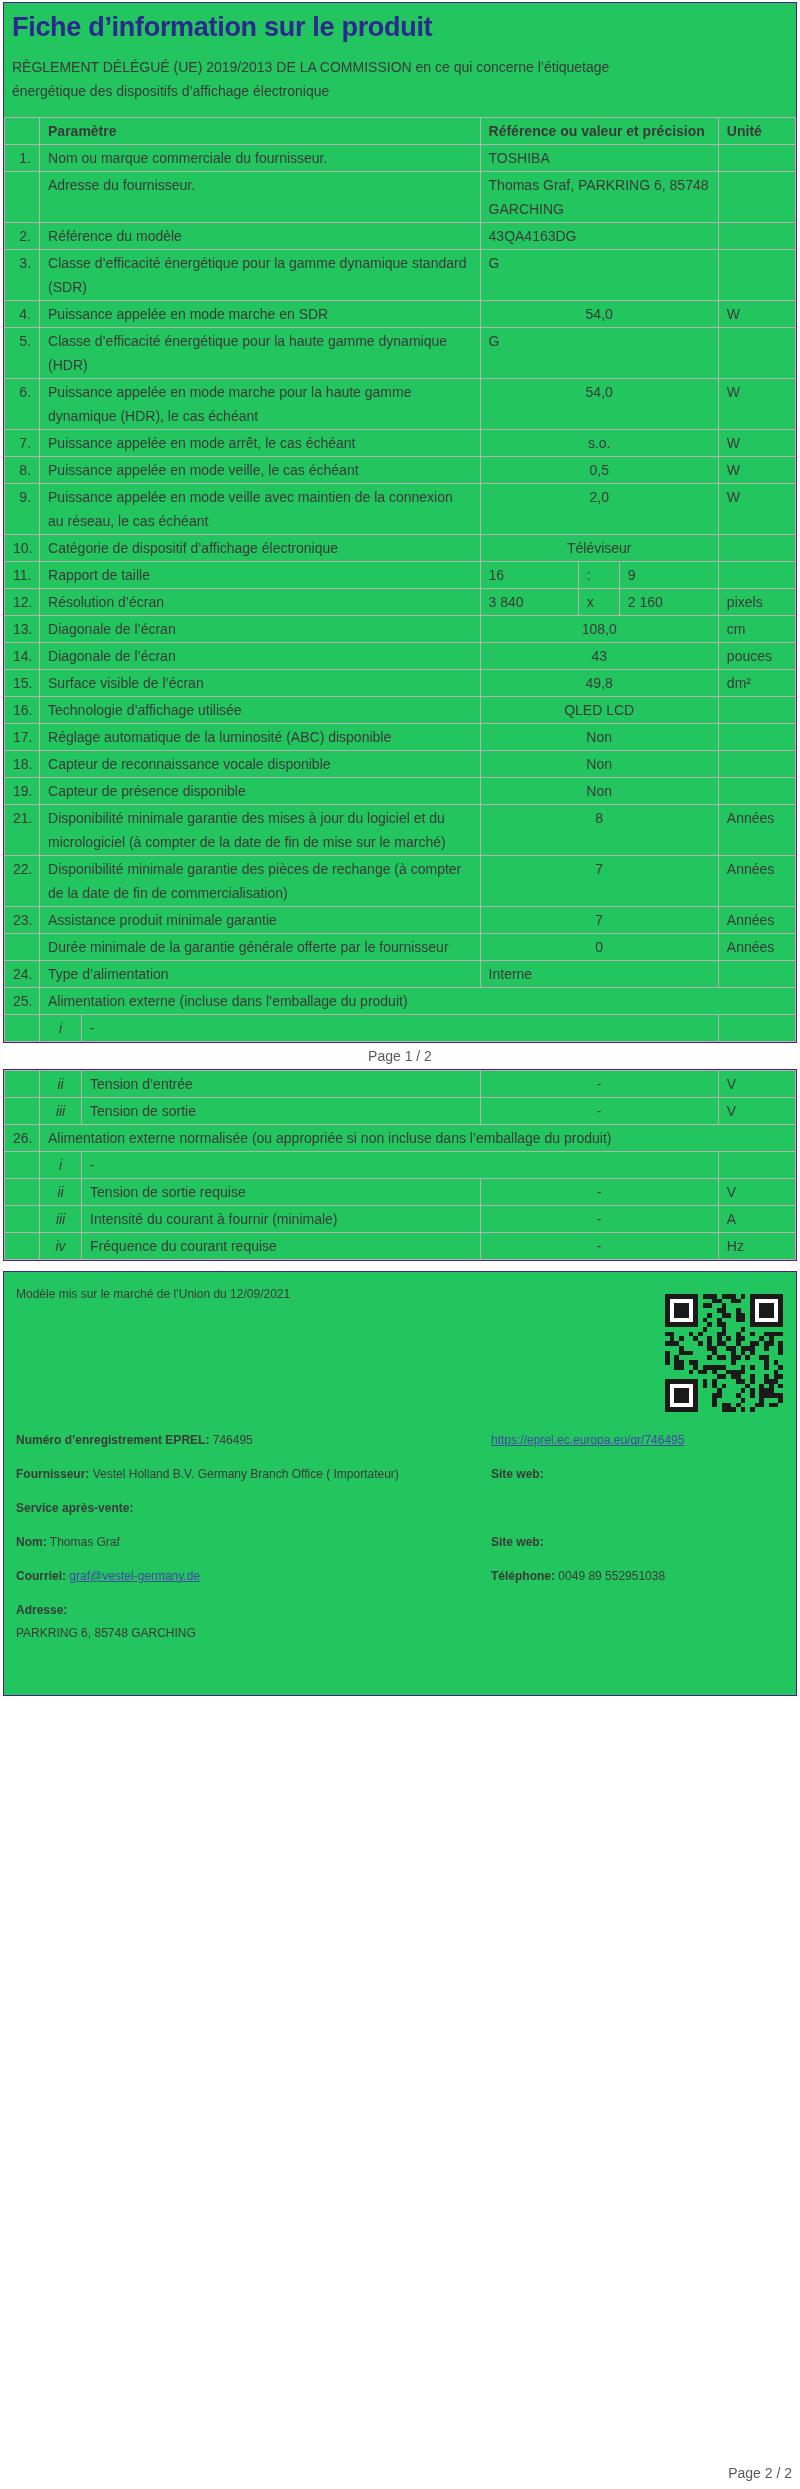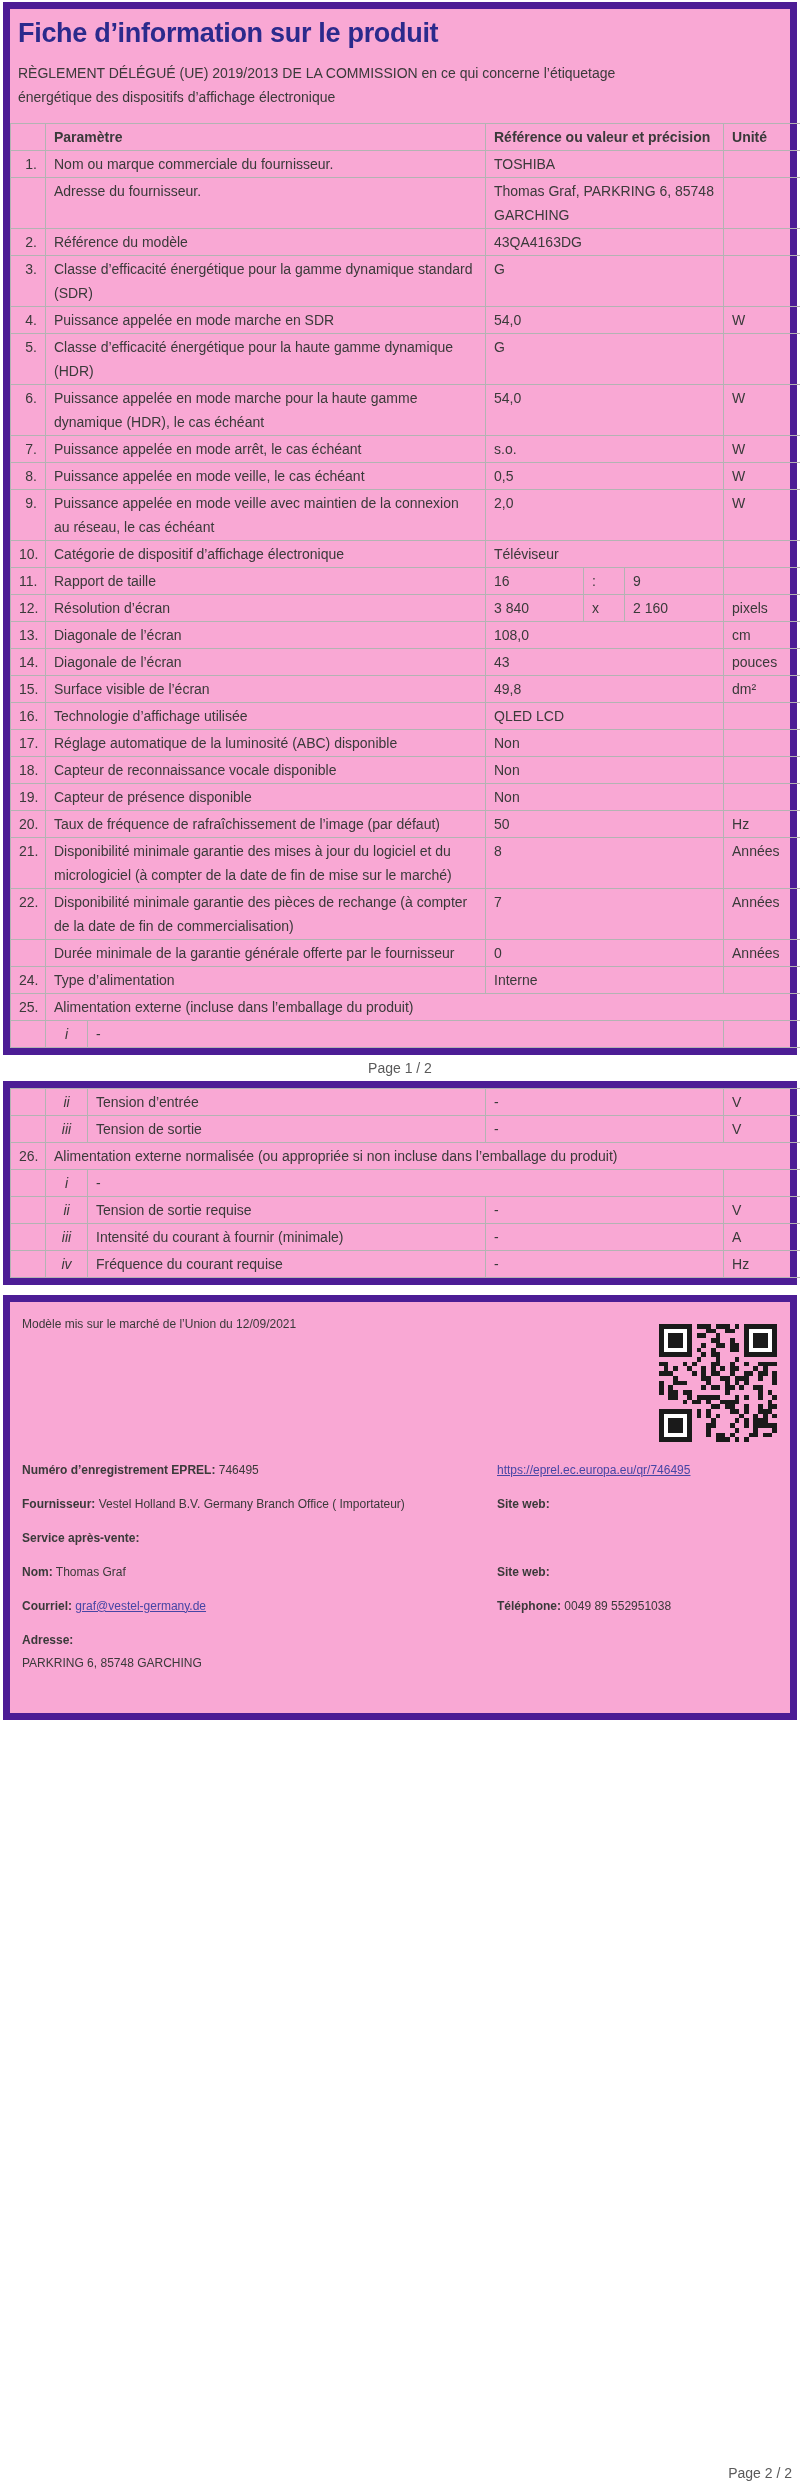--- a/index.html
+++ b/index.html
@@ -1,40 +1,40 @@
 <!DOCTYPE html>
 <html lang="fr"><head>
 <meta charset="utf-8">
 <style>
   html,body{margin:0;padding:0;}
   body{
     width:800px;height:2489px;position:relative;background:#ffffff;
     font-family:"Liberation Sans",sans-serif;color:#3a3a3a;
     -webkit-font-smoothing:antialiased;
   }
-  .box{border:7px solid #4c1d95;margin:0 3px;background:#f9a8d4;}
+  .box{border:1px solid #4c1d95;margin:0 3px;background:#22c55e;}
   #box1{margin-top:2px;}
   
   .titleblock{padding:8px 8px 14px 8px;}
   .doc-title{
     font-size:27px;font-weight:bold;letter-spacing:-0.3px;
     color:#2b2a8c;margin:0 0 10px 0;line-height:1.25;
   }
   .doc-subtitle{font-size:14px;line-height:24px;color:#3a3a3a;max-width:655px;margin:0;}
   
   table.ptable{border-collapse:collapse;width:100%;table-layout:fixed;font-size:14px;}
   table.ptable td,table.ptable th{
     border:1px solid #b3b3b3;padding:1px 8px;line-height:24px;
     vertical-align:top;overflow:hidden;
   }
   table.ptable th{text-align:left;font-weight:bold;}
   td.num,th.num{text-align:right;padding-right:5px;padding-left:2px;}
   td.sub{font-style:italic;text-align:center;padding:1px 4px;}
   td.lbl{hyphens:manual;}
-  td.val.ar{text-align:left;}
+  td.val.ar{text-align:center;}
   td.val.al{text-align:left;}
   td.ac{text-align:left;padding:1px 2px;margin-left:29px;}
   
   .pagefoot{font-size:14px;color:#5a5a5a;text-align:center;margin:5px 8px;line-height:16px;}
   #page2-footer{position:absolute;right:8px;bottom:8px;margin:0;}
   #box2{margin-top:4px;}
   
   #contactbox{margin-top:10px;position:relative;height:425px;padding:12px 12px;box-sizing:border-box;font-size:12px;}
   .crow{display:grid;grid-template-columns:460px 1fr;column-gap:15px;margin-bottom:13px;line-height:21px;}
   .crow-first{min-height:133px;align-items:start;}
@@ -189,34 +189,34 @@
           <td class="val ar" colspan="3">Non</td>
           <td class="unit"></td>
         </tr>
         <tr>
           <td class="num">19.</td>
           <td class="lbl" colspan="2">Capteur de présence disponible</td>
           <td class="val ar" colspan="3">Non</td>
           <td class="unit"></td>
         </tr>
         <tr>
-          <td class="num">20.</td>
-          <td class="lbl" colspan="2">Taux de fréquence de rafraîchissement de l’image (par défaut)</td>
-          <td class="val ar" colspan="3">50</td>
-          <td class="unit">Hz</td>
-        </tr>
-        <tr>
           <td class="num">21.</td>
           <td class="lbl" colspan="2">Disponibilité minimale garantie des mises à jour du logiciel et du micrologiciel (à compter de la date de fin de mise sur le marché)</td>
           <td class="val ar" colspan="3">8</td>
           <td class="unit">Années</td>
         </tr>
         <tr>
           <td class="num">22.</td>
           <td class="lbl" colspan="2">Disponibilité minimale garantie des pièces de re­change (à compter de la date de fin de commerciali­sation)</td>
+          <td class="val ar" colspan="3">7</td>
+          <td class="unit">Années</td>
+        </tr>
+        <tr>
+          <td class="num">23.</td>
+          <td class="lbl" colspan="2">Assistance produit minimale garantie</td>
           <td class="val ar" colspan="3">7</td>
           <td class="unit">Années</td>
         </tr>
         <tr>
           <td class="num"></td>
           <td class="lbl" colspan="2">Durée minimale de la garantie générale offerte par le fournisseur</td>
           <td class="val ar" colspan="3">0</td>
           <td class="unit">Années</td>
         </tr>
         <tr>

